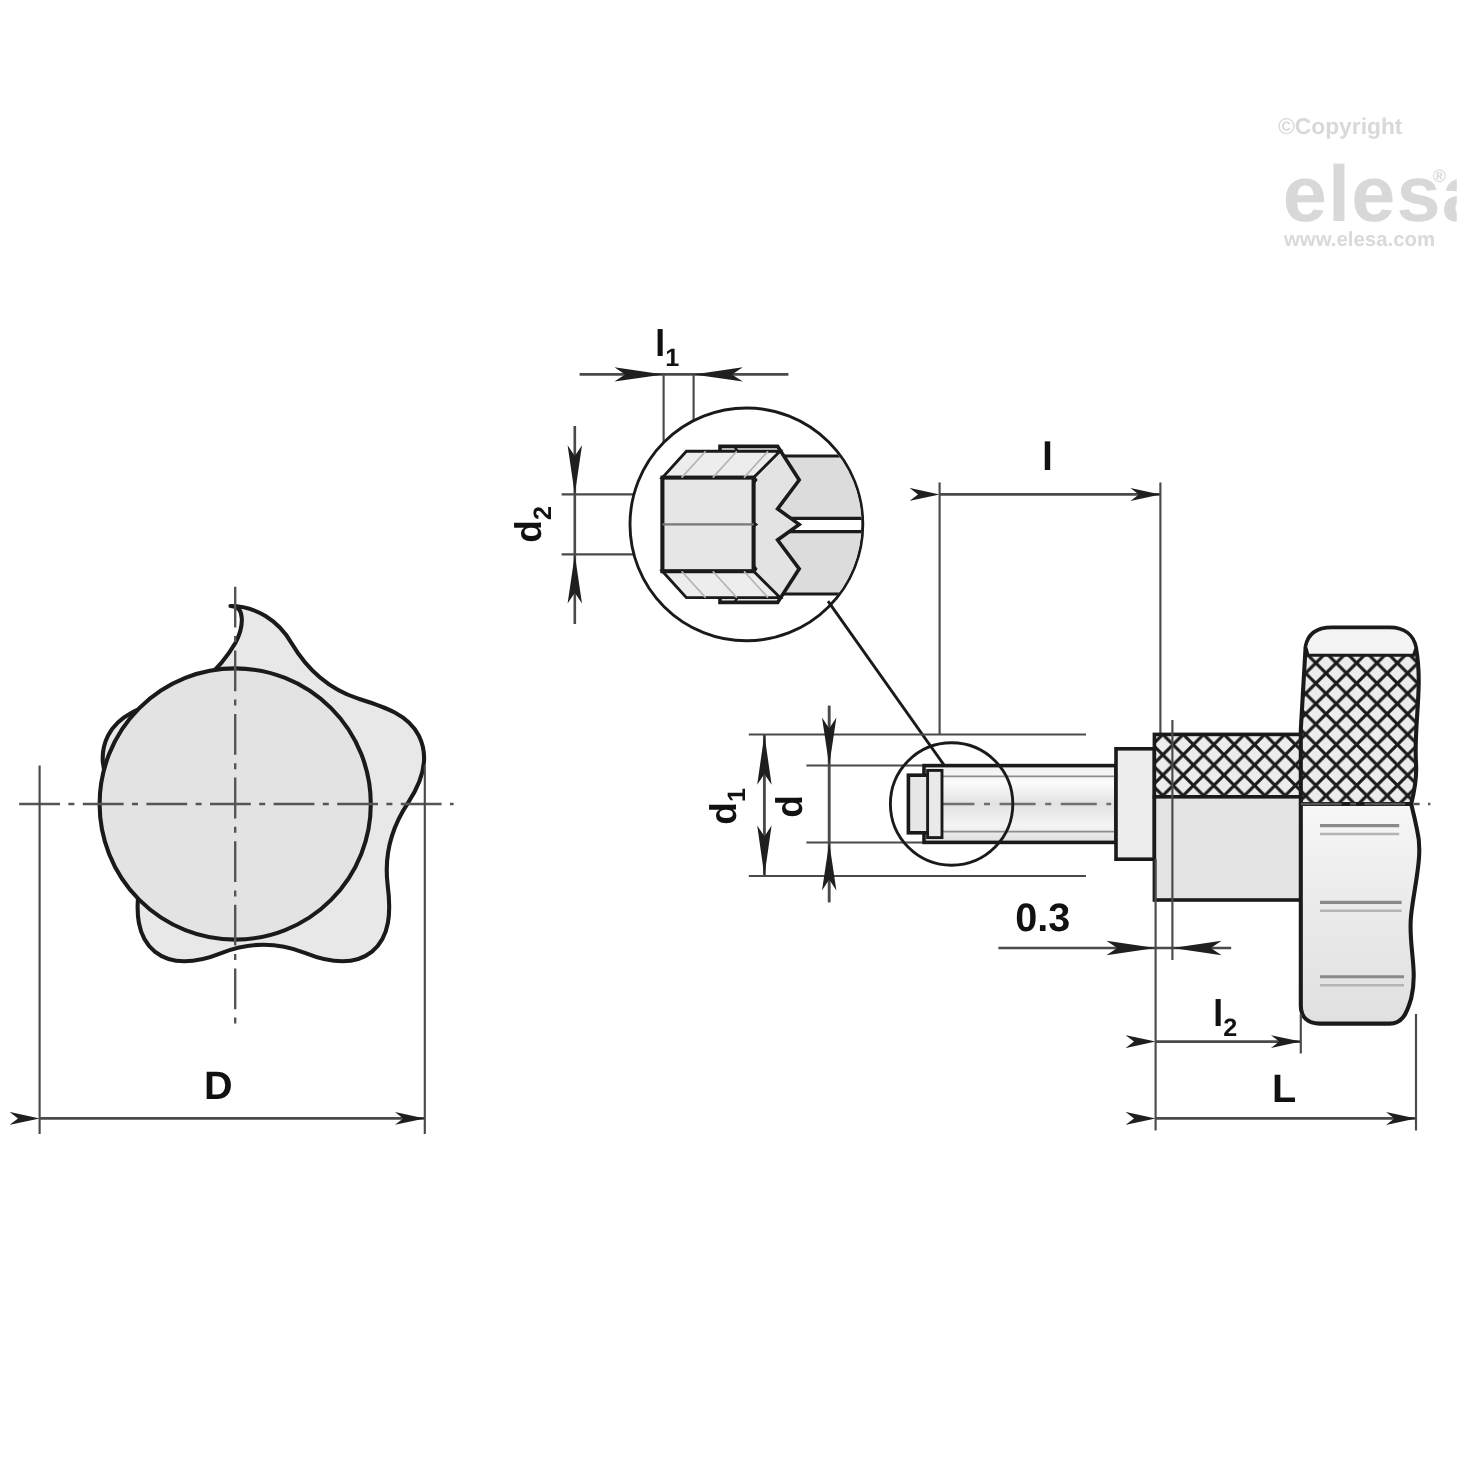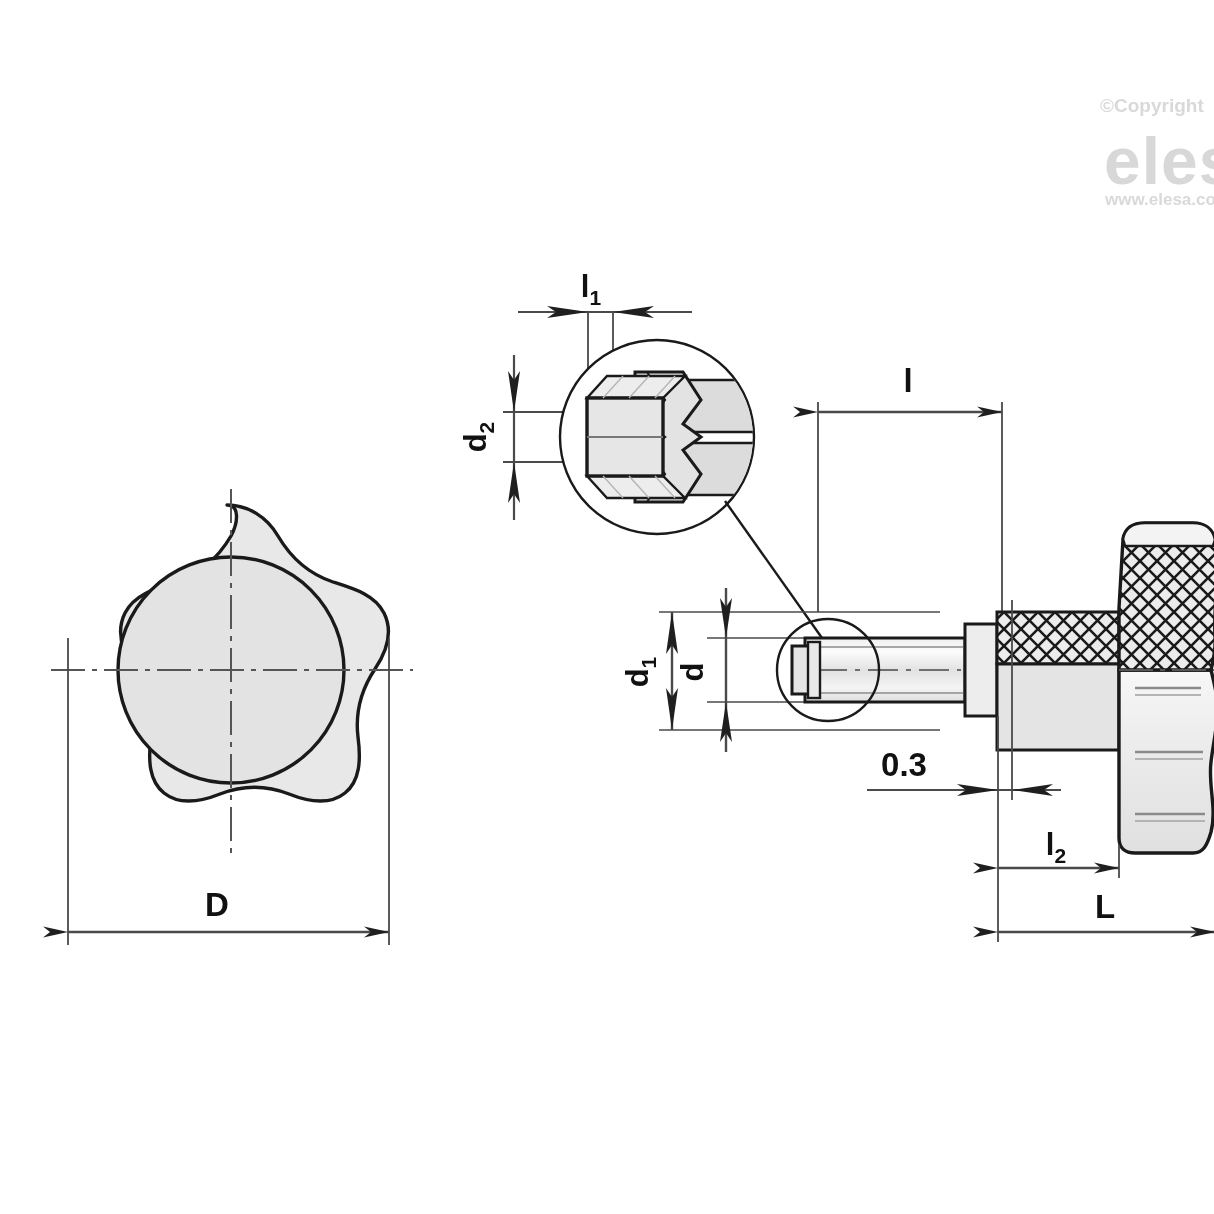--- a/index.html
+++ b/index.html
@@ -13,21 +13,20 @@
     height: 1214px;
     position: relative;
     overflow: hidden;
     font-family: "Liberation Sans", sans-serif;
   }
   #drawing-root {
     position: absolute;
     left: 0; top: 0;
     width: 1168px;
     height: 1214px;
-    padding-left: 35px;
   }
   svg.sheet {
     display: block;
     width: 1214px;
     height: 1214px;
   }
   .dim-label {
     font-family: "Liberation Sans", sans-serif;
     font-weight: 700;
     fill: #111111;

